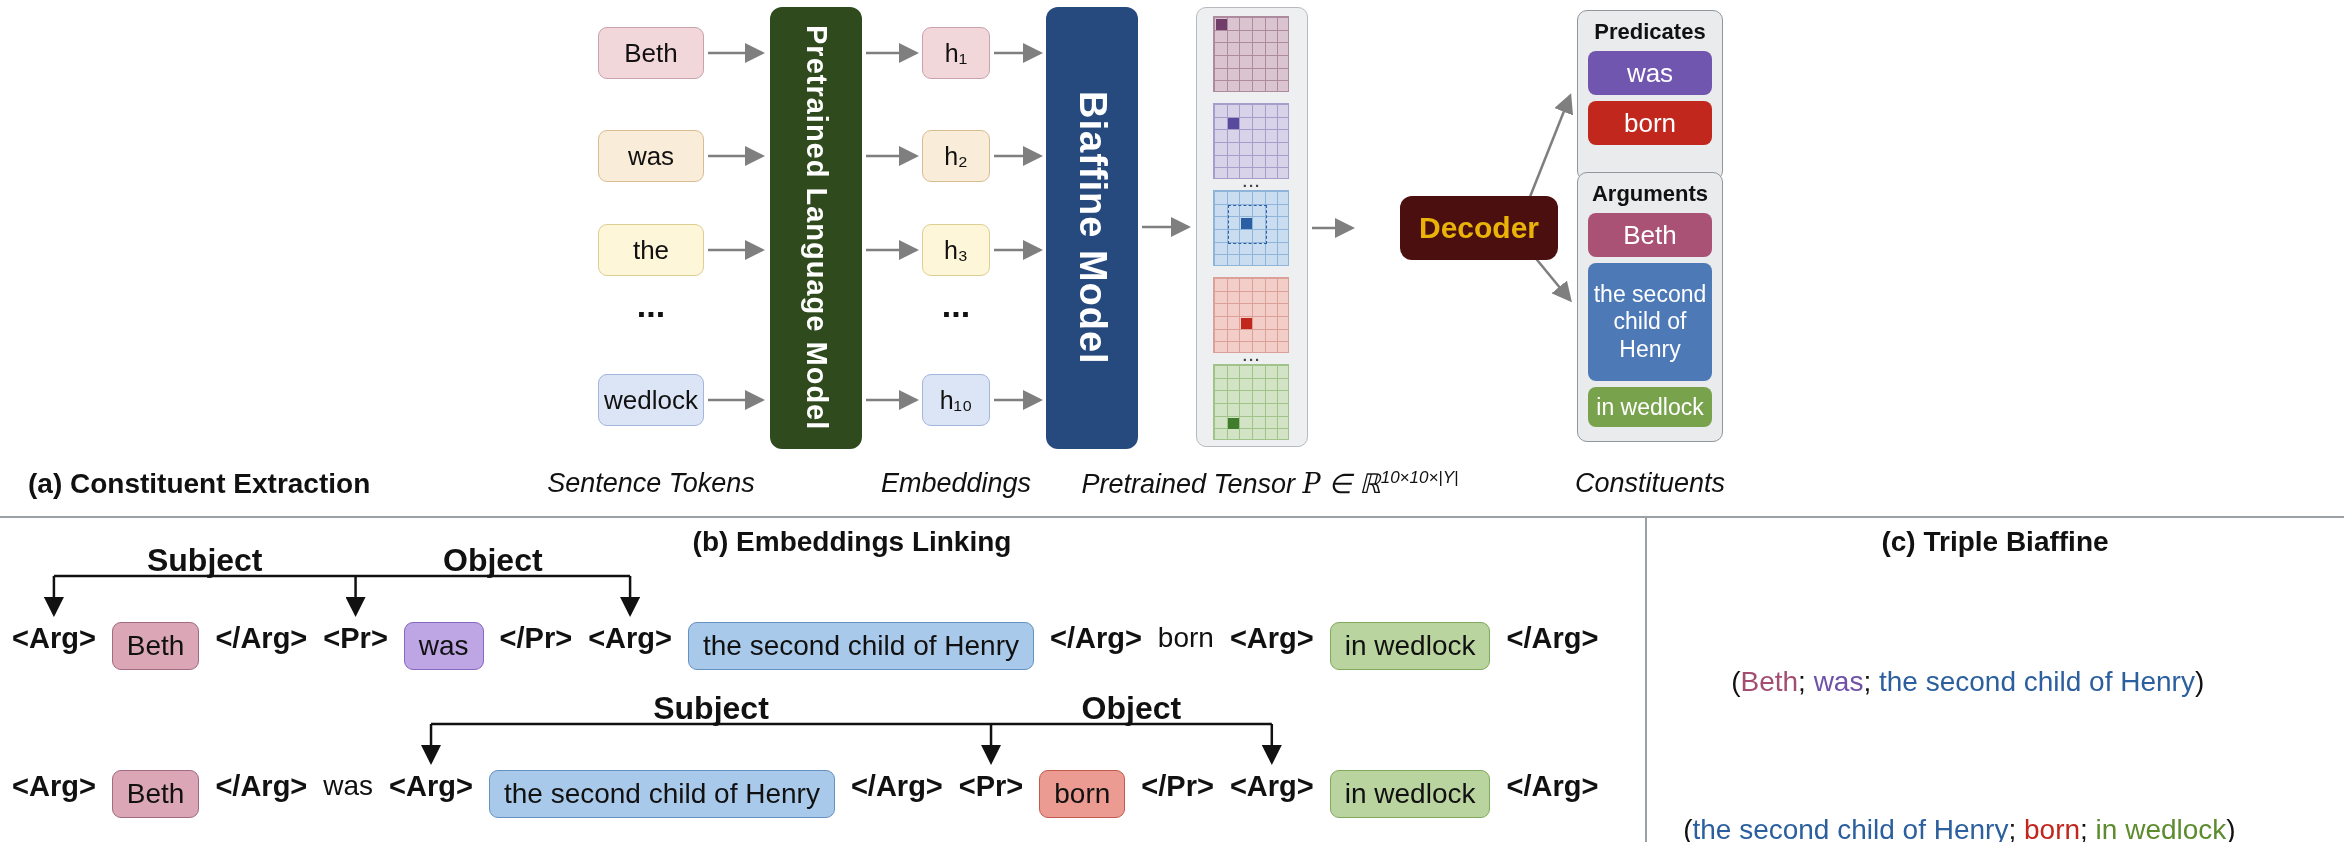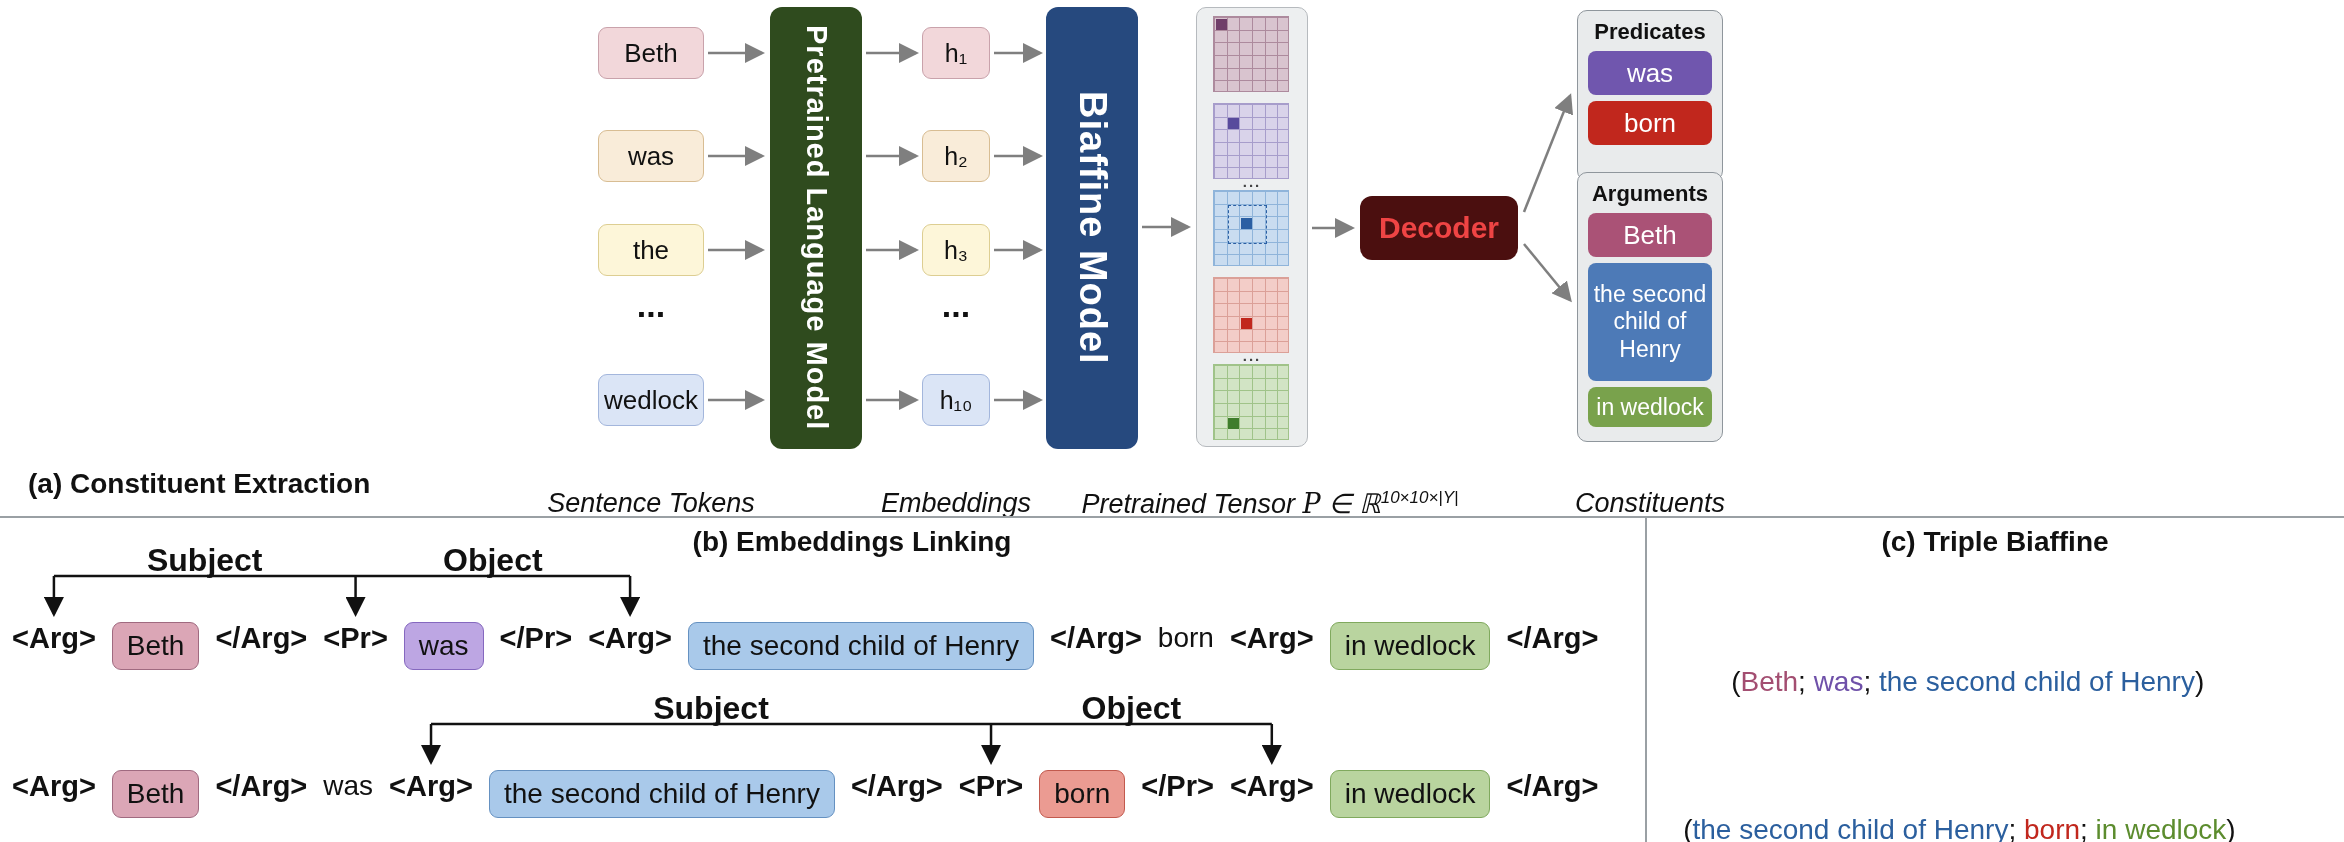--- a/index.html
+++ b/index.html
@@ -28,41 +28,41 @@
   .mgrid { position:absolute; left:16px; width:76px; height:76px; background-color:var(--tint);
     border:1px solid var(--line);
     background-image:
       repeating-linear-gradient(to right, var(--line) 0 1px, transparent 1px 12.67px),
       repeating-linear-gradient(to bottom, var(--line) 0 1px, transparent 1px 12.67px); }
   .mcell { position:absolute; width:11px; height:11px; }
   .mhl { position:absolute; border:1.5px dashed #2b5fa3; width:39px; height:39px; left:14px; top:14px; }
   .tdots { position:absolute; width:100%; text-align:center; font-size:15px; font-weight:bold;
     color:#444; letter-spacing:2px; line-height:1; }
 
-  #decoder { position:absolute; left:1360px; top:196px; width:158px; height:64px; background:#4b0f0f;
-    border-radius:12px; color:#ef4444; font-size:30px; font-weight:bold;
+  #decoder { position:absolute; left:1400px; top:196px; width:158px; height:64px; background:#4b0f0f;
+    border-radius:12px; color:#eab308; font-size:30px; font-weight:bold;
     display:flex; align-items:center; justify-content:center; }
 
   .out-panel { position:absolute; left:1577px; width:146px; background:#e9ebec;
     border:1.5px solid #8f969c; border-radius:10px; padding:4px 0; }
   #predicates-panel { top:10px;  height:171px; }
   #arguments-panel  { top:172px; height:270px; }
   .panel-title { text-align:center; font-weight:bold; font-size:22px; margin:4px 0 2px 0; }
   .chip { margin:6px 10px; border-radius:8px; color:#fff; display:flex; align-items:center;
     justify-content:center; text-align:center; font-size:26px; height:44px; }
   .chip-purple { background:#7056ae; }
   .chip-red    { background:#c1271d; }
   .chip-rose   { background:#aa5276; }
   .chip-blue   { background:#4d7ab7; height:118px; font-size:23px; line-height:1.18; padding:4px; }
   .chip-green  { background:#79a24c; height:40px; font-size:23px; }
 
   .caption { position:absolute; top:468px; font-size:27px; white-space:nowrap; }
   .c-center { transform:translateX(-50%); }
   .c-bold { font-weight:bold; font-size:28px; }
-  .c-italic { font-style:italic;margin-top:20px; }
+  .c-italic { font-style:italic; }
   .tensor-caption sup { font-size:17px; }
   .mathp { font-family:"DejaVu Serif", serif; font-style:italic; }
 
   
   .hdiv { position:absolute; left:0; top:516px; width:2344px; border-top:2px solid #9aa0a4; }
   .vdiv { position:absolute; left:1645px; top:516px; height:326px; border-left:2px solid #9aa0a4; }
 
   
   .sec-header { position:absolute; top:526px; transform:translateX(-50%); font-weight:bold; font-size:28px; white-space:nowrap; }
   .tag-row { position:absolute; left:12px; display:flex; gap:16px; align-items:flex-start; }

